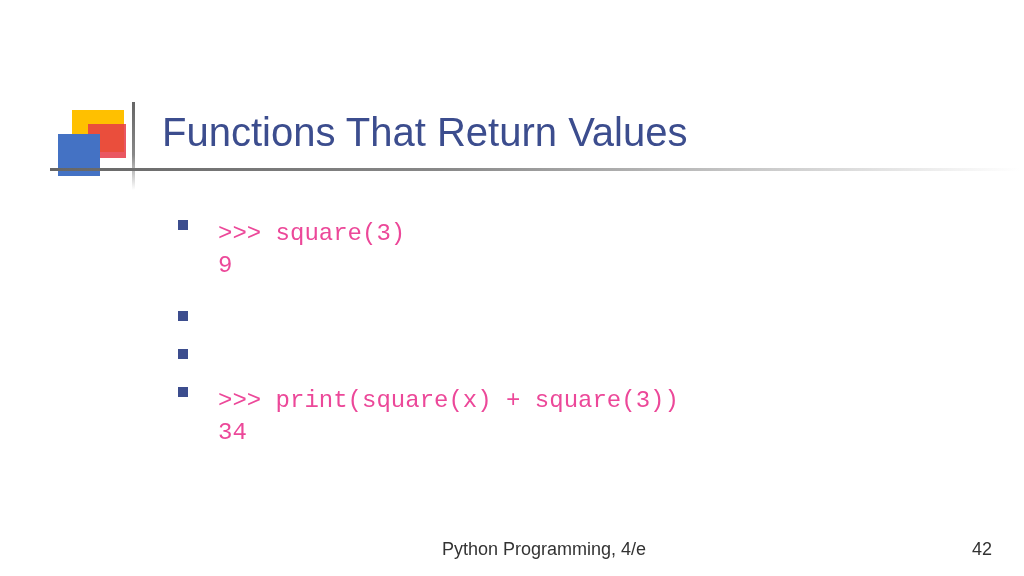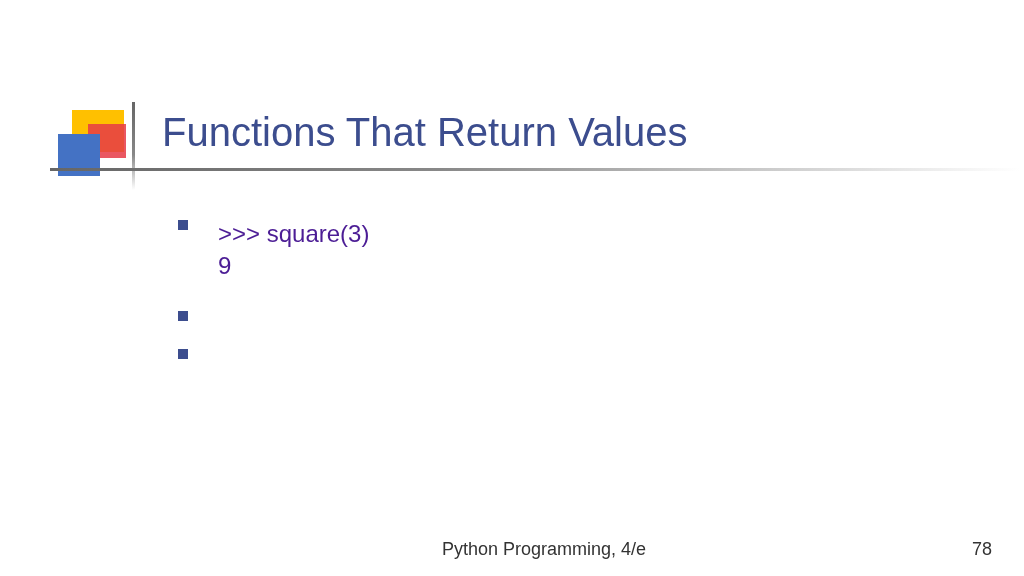--- a/index.html
+++ b/index.html
@@ -83,23 +83,23 @@
     }
     .bullet {
       width: 10px;
       height: 10px;
       background: #3c4d8e;
       margin-top: 10px;
       margin-right: 22px;
       flex-shrink: 0;
     }
     .code-block {
-      font-family: Liberation Sans, sans-serif;
+      font-family: Liberation Mono, monospace;
       font-size: 24px;
-      color: #4c1d95;
+      color: #ec4899;
       line-height: 1.35;
       white-space: pre;
     }
     .footer {
       position: absolute;
       bottom: 16px;
       left: 0;
       width: 100%;
       display: flex;
       justify-content: space-between;
@@ -134,18 +134,23 @@
     <div class="bullet"></div>
     <div class="code-block">&gt;&gt;&gt; square(3)
 9</div>
   </div>
   <div class="bullet-item">
     <div class="bullet"></div>
   </div>
   <div class="bullet-item">
     <div class="bullet"></div>
   </div>
+  <div class="bullet-item">
+    <div class="bullet"></div>
+    <div class="code-block">&gt;&gt;&gt; print(square(x) + square(3))
+34</div>
+  </div>
 </div>
 
 <div class="footer">
   <span class="footer-center">Python Programming, 4/e</span>
-  <span class="footer-right">78</span>
+  <span class="footer-right">42</span>
 </div>
 
 </body></html>

